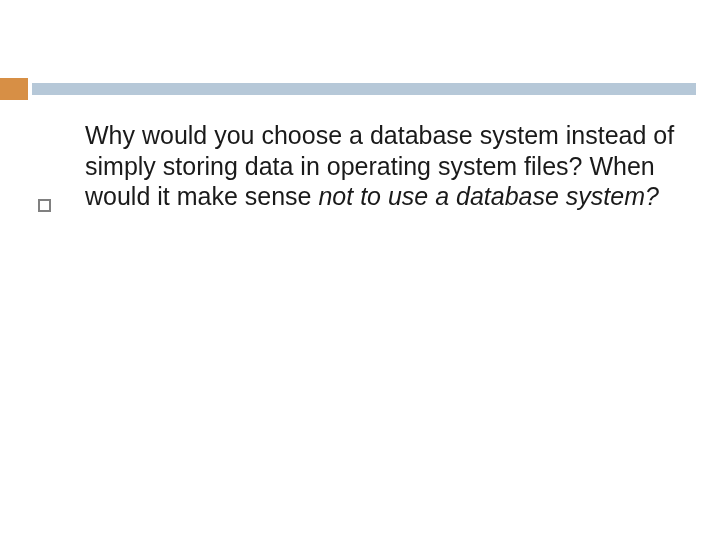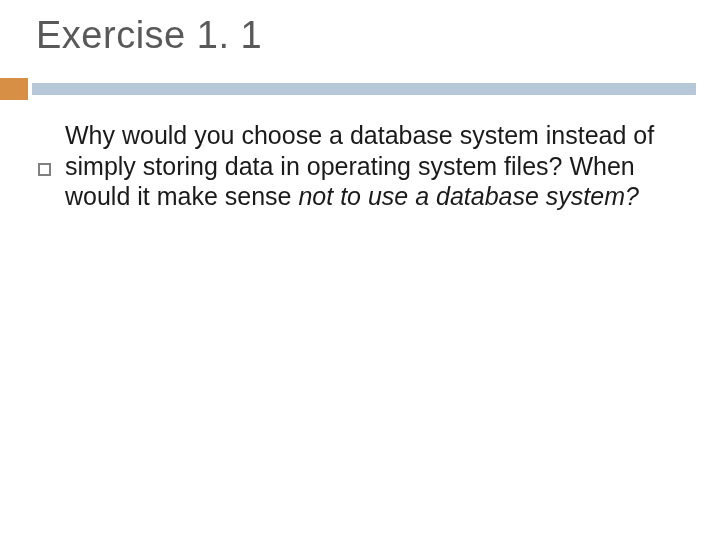--- a/index.html
+++ b/index.html
@@ -56,21 +56,22 @@
     width: 640px;
     color: #1a1a1a;
   }
   .prob-label {
     font-size: 25px;
     font-weight: bold;
     margin-bottom: 2px;
   }
   .bullet-row {
     display: flex;
-    align-items: center;
+    align-items: flex-end;
+    gap: 20px;
   }
   .bullet-mark {
     width: 13px;
     height: 13px;
     border: 2px solid #808080;
     margin-top: 8px;
     margin-right: 14px;
     flex: 0 0 auto;
     box-sizing: border-box;
   }
@@ -79,21 +80,20 @@
     line-height: 1.22;
     font-weight: 400;
   }
   .ital { font-style: italic; }
 </style>
 </head>
 <body>
 
 <div class="slide">
 
-  <div class="title">Exercise 1. 1</div>
 
   <div class="rule-row">
     <div class="rule-orange"></div>
     <div class="rule-blue"></div>
   </div>
 
   <div class="body">
     <div class="bullet-row">
       <div class="bullet-mark"></div>
       <div class="bullet-text"><span>Why would you choose a database system instead of simply storing data in operating system files? When would it make sense </span><span class="ital">not to use a database system?</span></div>

